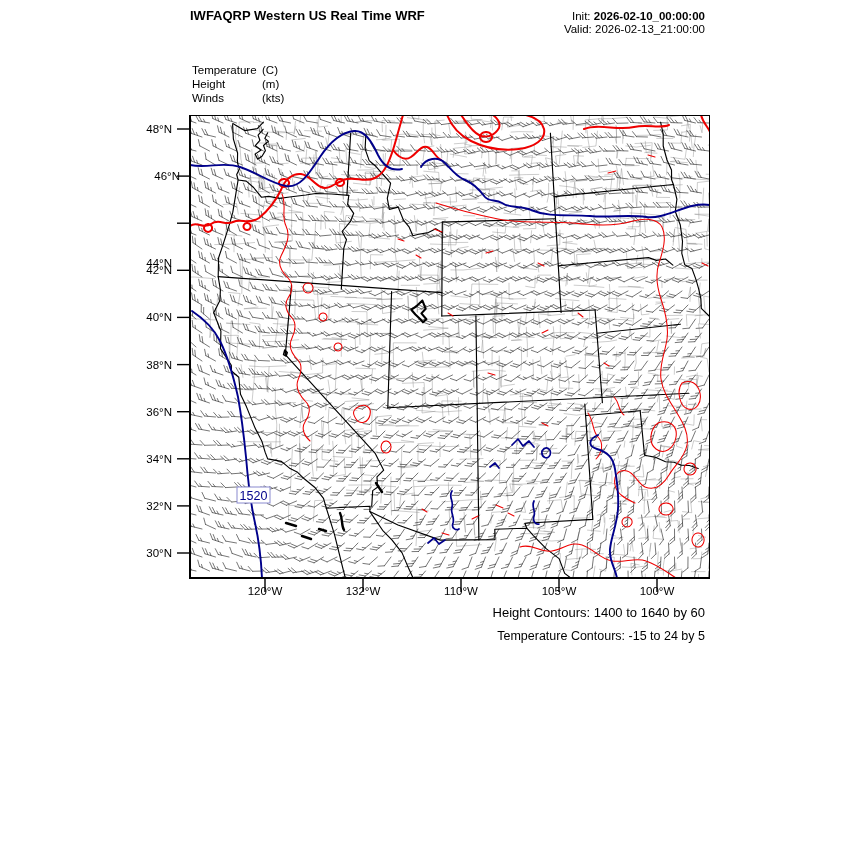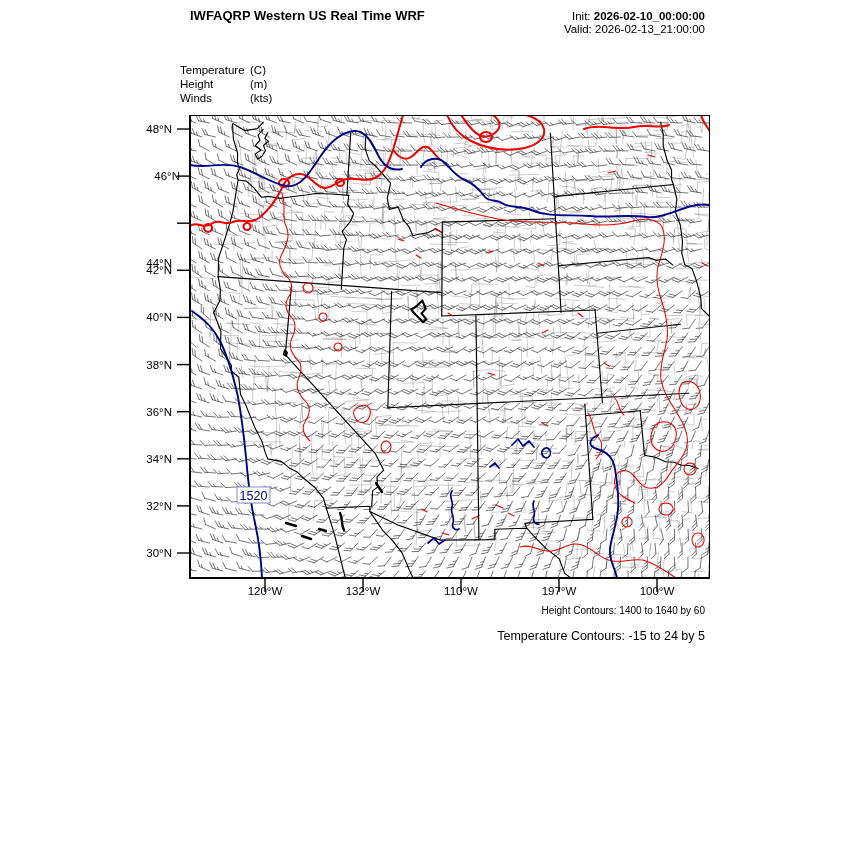--- a/index.html
+++ b/index.html
@@ -1,26 +1,26 @@
 <!DOCTYPE html>
 <html><head>
 <meta charset="utf-8">
 <style>
   html,body{margin:0;padding:0;background:#ffffff;}
   #page{position:relative;width:850px;height:850px;background:#fff;overflow:hidden;
         font-family:"Liberation Sans","DejaVu Sans",sans-serif;color:#000;}
   #title{position:absolute;left:190px;top:8px;font-size:13px;font-weight:bold;letter-spacing:0px;}
   #initvalid{position:absolute;right:145px;top:10px;text-align:right;font-size:11.5px;line-height:13px;}
   #initvalid .v{font-weight:bold;}
-  #legend{position:absolute;left:180px;top:63px;font-size:11.5px;line-height:14px;}
+  #legend{position:absolute;left:192px;top:63px;font-size:11.5px;line-height:14px;}
   .legrow span.nm{display:inline-block;width:70px;}
   #mapwrap{position:absolute;left:177px;top:115px;width:533px;height:478px;}
   .latlab{position:absolute;width:52px;text-align:right;font-size:11.5px;height:14px;line-height:14px;}
   .lonlab{position:absolute;width:60px;text-align:center;font-size:11.5px;top:584px;height:14px;line-height:14px;}
-  #hnote{position:absolute;right:145px;top:605px;font-size:10px;}
+  #hnote{position:absolute;right:145px;top:605px;font-size:13px;}
   #tnote{position:absolute;right:145px;top:629px;font-size:12.5px;}
   #footer{position:absolute;left:196px;top:817px;font-size:11.5px;line-height:13.5px;}
 </style>
 </head>
 <body>
 
 <div id="page">
   <div id="title">IWFAQRP Western US Real Time WRF</div>
 
   <div id="initvalid">
@@ -144,20 +144,20 @@
       <div class="latlab" style="left: 120px; top: 357.6px;">38°N</div>
       <div class="latlab" style="left: 120px; top: 404.7px;">36°N</div>
       <div class="latlab" style="left: 120px; top: 451.8px;">34°N</div>
       <div class="latlab" style="left: 120px; top: 498.9px;">32°N</div>
       <div class="latlab" style="left: 120px; top: 546px;">30°N</div>
     </div>
   <div id="lonlabels">
       <div class="lonlab" style="left: 235px;">120°W</div>
       <div class="lonlab" style="left: 333px;">132°W</div>
       <div class="lonlab" style="left: 431px;">110°W</div>
-      <div class="lonlab" style="left: 529px;">197°W</div>
+      <div class="lonlab" style="left: 529px;">105°W</div>
       <div class="lonlab" style="left: 627px;">100°W</div>
     </div>
 
   <div id="hnote">Height Contours: 1400 to 1640 by 60</div>
   <div id="tnote">Temperature Contours: -15 to 24 by 5</div>
 
 </div>
 
 </body></html>

